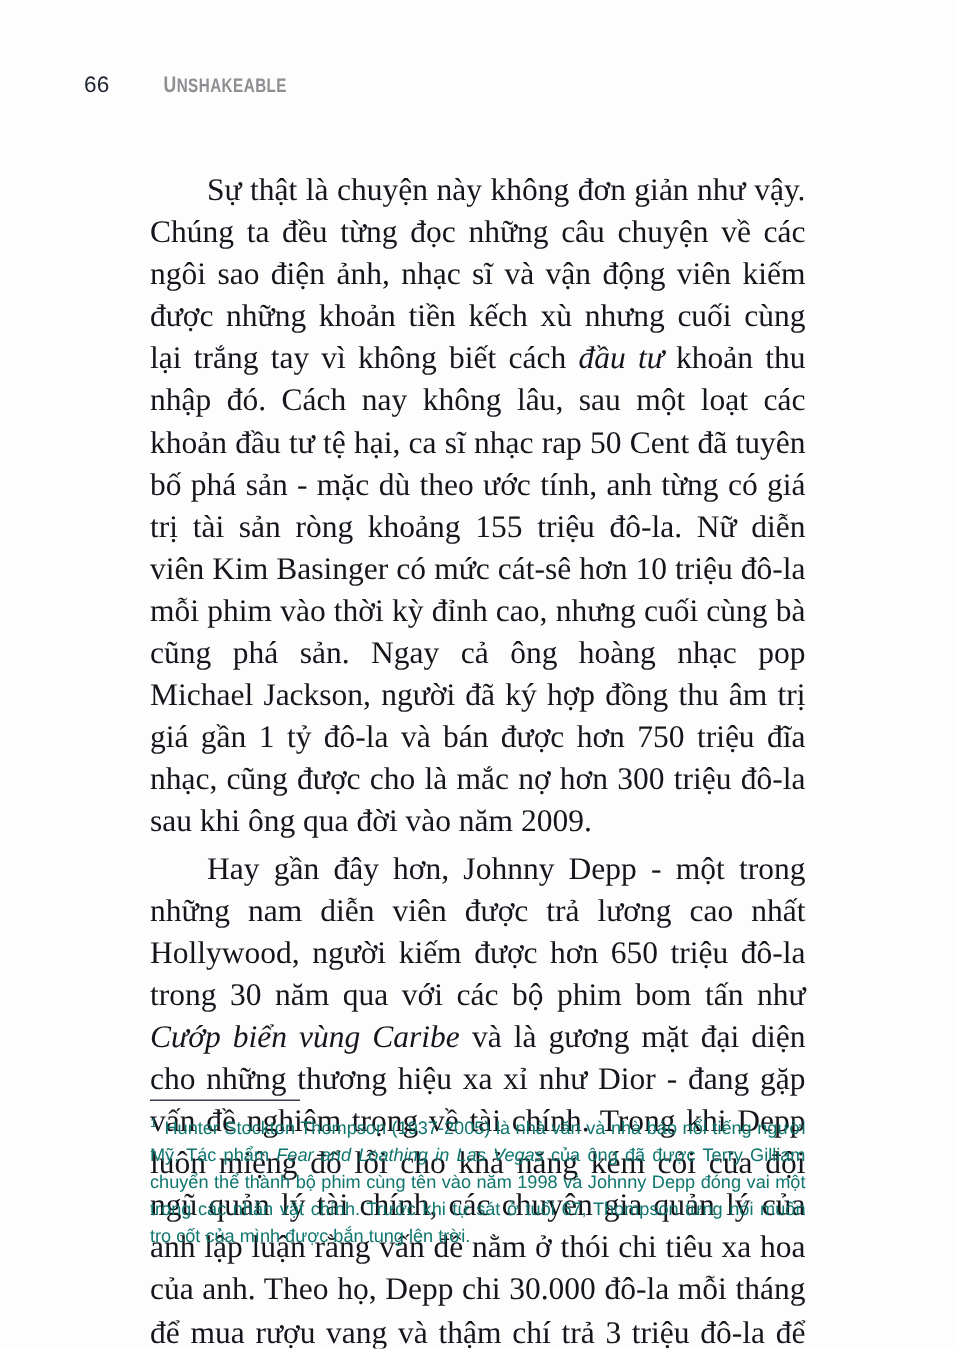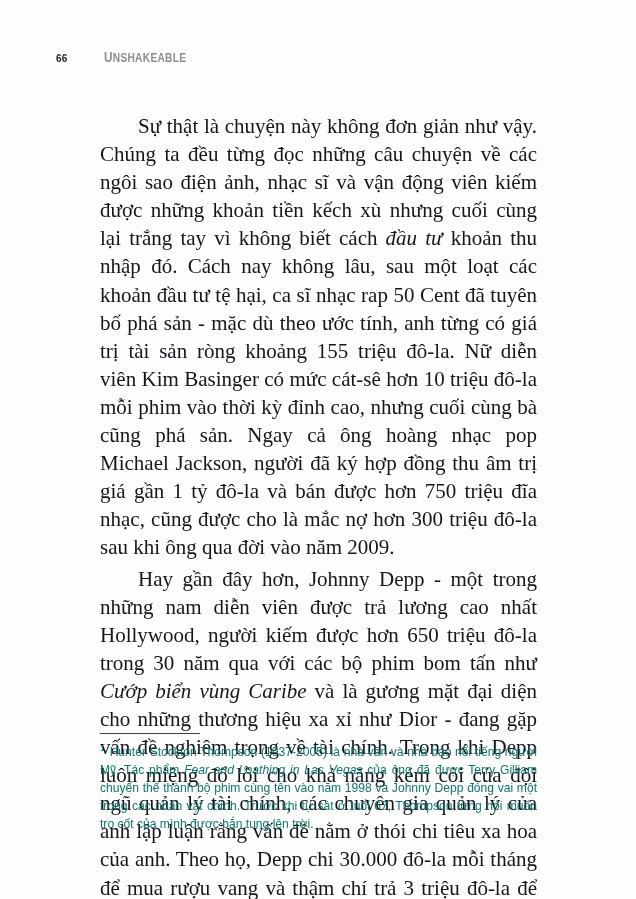--- a/index.html
+++ b/index.html
@@ -30,22 +30,22 @@
     left: 0;
     top: 48px;
     width: 636px;
     height: 22px;
     display: flex;
     align-items: baseline;
   }
   .folio {
     margin-left: 56px;
     font-family: "Liberation Sans", "DejaVu Sans", sans-serif;
-    font-weight: bold;
-    font-size: 10px;
+    font-weight: normal;
+    font-size: 15px;
     color: #1c2230;
     letter-spacing: 0.2px;
   }
   .book-title {
     margin-left: 36px;
     font-family: "Liberation Sans Narrow", "Liberation Sans", "DejaVu Sans Condensed", "DejaVu Sans", sans-serif;
     font-weight: bold;
     font-size: 13px;
     color: #8d8d92;
     letter-spacing: 0.4px;

